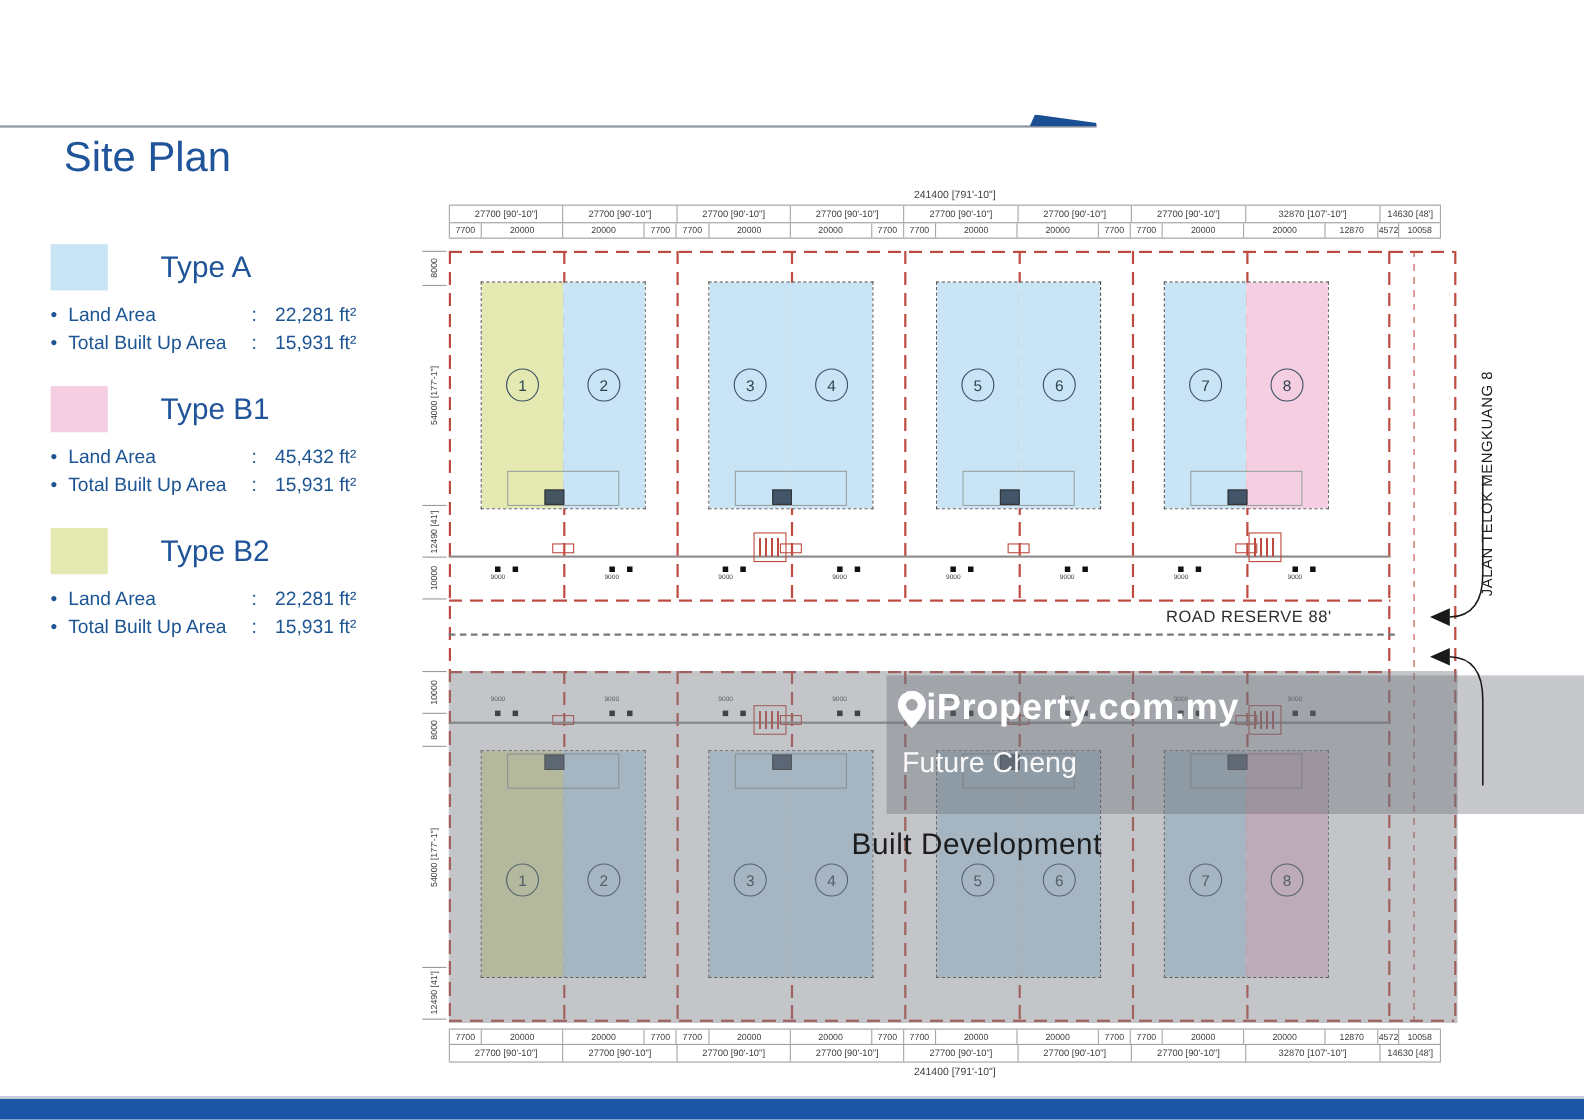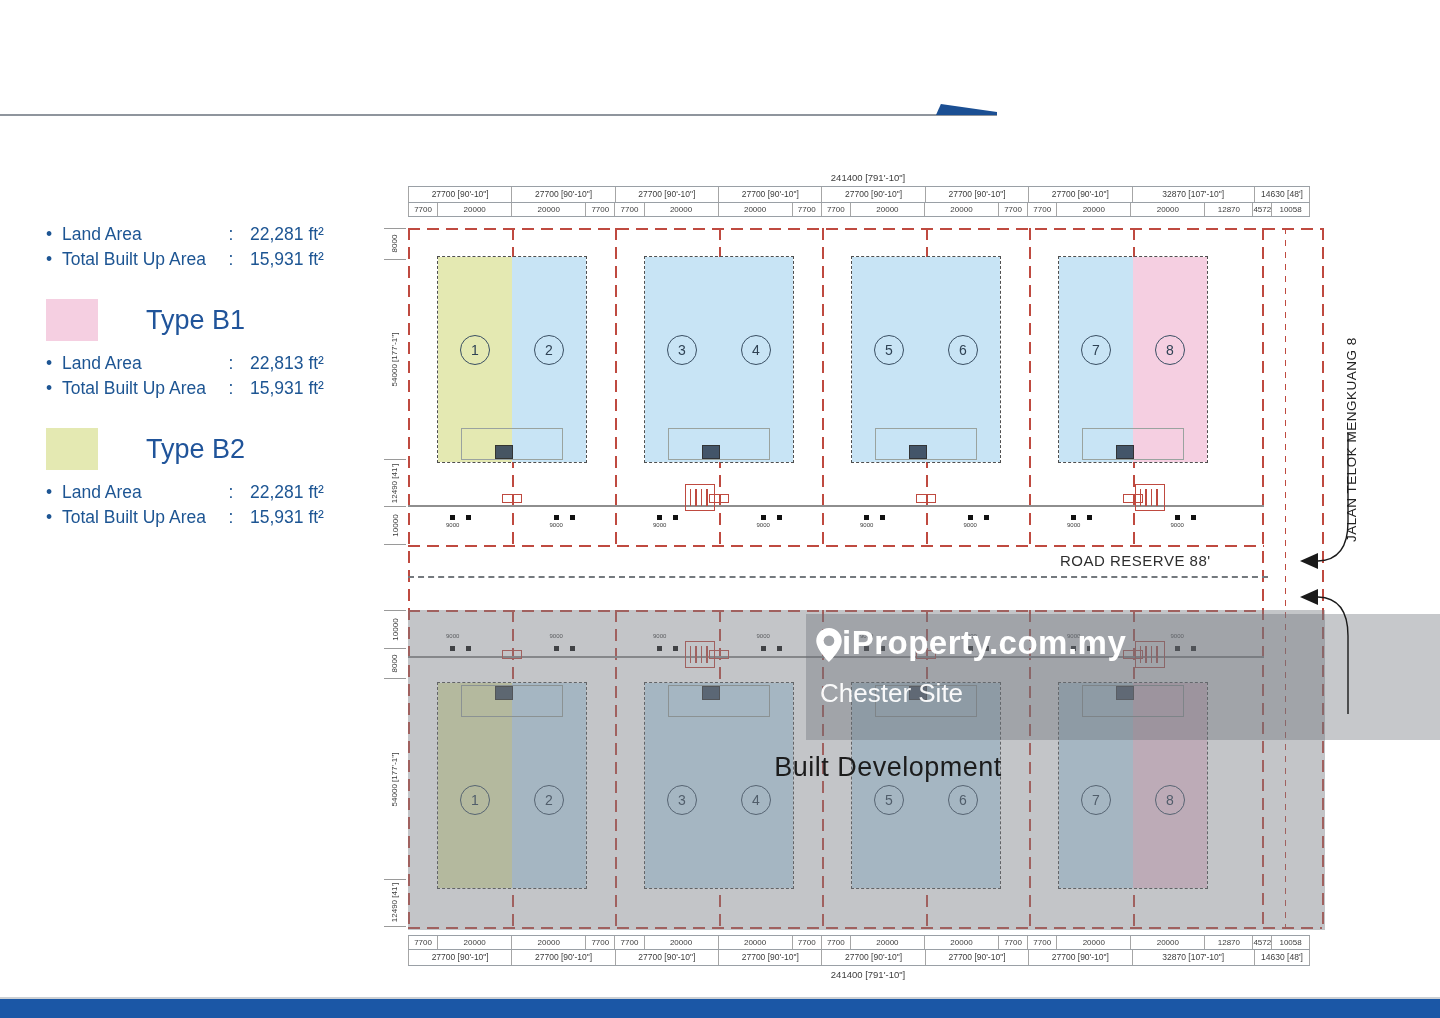--- a/index.html
+++ b/index.html
@@ -99,23 +99,28 @@
 </style>
 </head>
 <body>
 
 <div id="page" style="--ca: #c8e4f5; --cb1: #f5cfe1; --cb2: #e4e9b2; --red: #bf4a40; --blue: #20549a; --blue2: #1b4f93; --bar: #1b57a6;">
 
   <div class="hdr">
   </div>
   <div class="hdr-line"></div>
   <div class="hdr-swoosh"></div>
+  <div class="hdr-section">Site Plan</div>
 
   <div id="legend">
       <div class="lg-item">
+        <div class="lg-head">
+          <div class="lg-swatch" style="background: rgb(200, 228, 245);"></div>
+          <div class="lg-type">Type A</div>
+        </div>
         <div class="lg-row">
           <span class="lg-bullet">•</span>
           <span class="lg-label">Land Area</span>
           <span class="lg-colon">:</span>
           <span class="lg-value">22,281 ft²</span>
         </div>
         <div class="lg-row">
           <span class="lg-bullet">•</span>
           <span class="lg-label">Total Built Up Area</span>
           <span class="lg-colon">:</span>
@@ -124,21 +129,21 @@
       </div>
       <div class="lg-item">
         <div class="lg-head">
           <div class="lg-swatch" style="background: rgb(245, 207, 225);"></div>
           <div class="lg-type">Type B1</div>
         </div>
         <div class="lg-row">
           <span class="lg-bullet">•</span>
           <span class="lg-label">Land Area</span>
           <span class="lg-colon">:</span>
-          <span class="lg-value">22,813 ft²</span>
+          <span class="lg-value">45,432 ft²</span>
         </div>
         <div class="lg-row">
           <span class="lg-bullet">•</span>
           <span class="lg-label">Total Built Up Area</span>
           <span class="lg-colon">:</span>
           <span class="lg-value">15,931 ft²</span>
         </div>
       </div>
       <div class="lg-item">
         <div class="lg-head">
@@ -441,21 +446,21 @@
     <div class="future-label">Built Development</div>
     <div class="street-label">JALAN TELOK MENGKUANG 8</div>
 
     <div id="wm">
       <div class="wm-brand-row">
         <svg width="26" height="34" viewBox="0 0 24 32">
           <path fill="#ffffff" fill-rule="evenodd" d="M12 0C5.4 0 0 5.4 0 12c0 8.6 12 20 12 20s12-11.4 12-20C24 5.4 18.6 0 12 0zM12 17a5 5 0 1 1 0-10 5 5 0 0 1 0 10z"></path>
         </svg>
         <span class="wm-brand">iProperty.com.my</span>
       </div>
-      <div class="wm-agent">Chester Site</div>
+      <div class="wm-agent">Future Cheng</div>
     </div>
 
     <svg id="arrows">
       <path d="M1348 434 L1348 522 Q1348 560 1318 561" fill="none" stroke="#1a1a1a" stroke-width="1.4"></path>
       <polygon points="1300,561 1318,553 1318,569" fill="#1a1a1a"></polygon>
       <path d="M1318 597 Q1348 598 1348 636 L1348 714" fill="none" stroke="#1a1a1a" stroke-width="1.4"></path>
       <polygon points="1300,597 1318,589 1318,605" fill="#1a1a1a"></polygon>
     </svg>
   </div>
 

